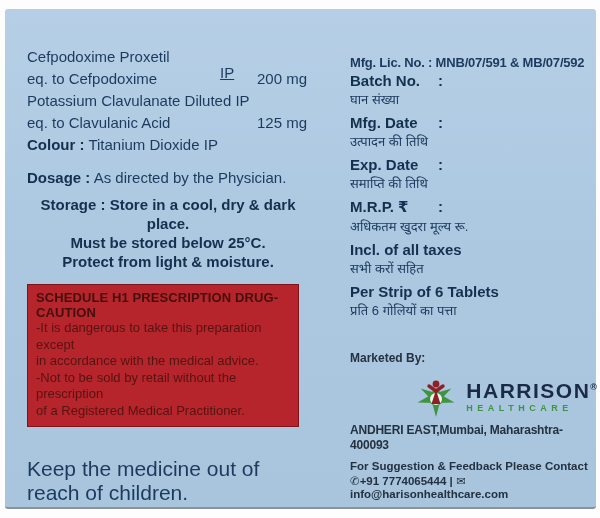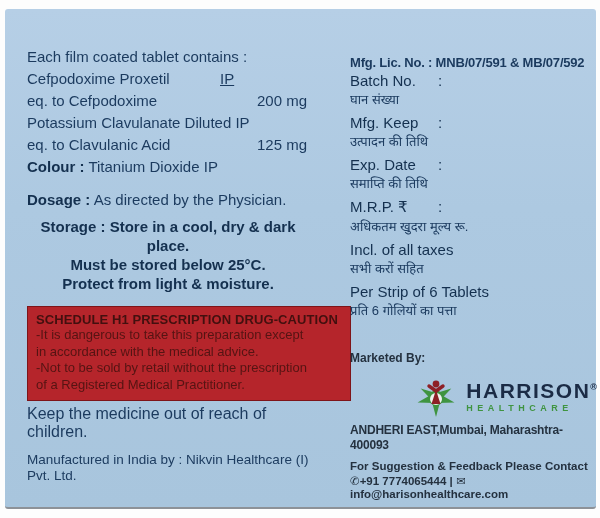--- a/index.html
+++ b/index.html
@@ -15,40 +15,40 @@
     background:linear-gradient(180deg,#b6cfe6 0%,#adc9e1 40%,#a8c5dd 100%);
     border-radius:3px;
     border-bottom:2px solid #8d9298;
     color:#1b3a5e;
   }
   
   .col-left { position:absolute; left:22px; top:37px; width:282px; }
   .comp { font-size:15px; line-height:22px; color:#1b3a5e; }
   .comp-title { font-size:15px; }
   .comp-row { position:relative; }
-  .comp-mid { position:absolute; left:193px; top:0;text-decoration:underline; }
+  .comp-mid { position:absolute; left:193px; top:16px;text-decoration:underline; }
   .comp-val { position:absolute; right:2px; top:0; }
   .colour-line b { font-weight:700; color:#14304f; }
   .dosage { margin-top:13px; font-size:15px; }
   .dosage b { font-weight:700; color:#14304f; }
   .storage { margin-top:9px; font-size:15px; font-weight:700; color:#14304f; line-height:19px;text-align:center; }
   .caution {
-    margin-top:13px; width:324px; min-height:84px;
+    margin-top:13px; width:272px; min-height:84px;
     background:#b5252b; border:1px solid #7e1419;
     padding:5px 8px 7px 8px; color:#551413;
   }
   .caution-title { font-size:13px; font-weight:700; color:#43100f; letter-spacing:.1px; }
   .caution-line { font-size:13px; line-height:16.5px; }
-  .children-warning { margin-top:4px; font-size:16px; color:#1b3a5e; }
+  .children-warning { margin-top:30px; font-size:21px; color:#1b3a5e; }
   .mfr { margin-top:11px; font-size:13.5px; line-height:16px; color:#1d3c60; }
   
   .col-right { position:absolute; left:345px; top:46px; width:247px; }
   .mfg-lic { font-size:13px; font-weight:700; color:#1b3a5e; margin-bottom:2px; letter-spacing:-.2px; }
   .field { margin-bottom:6px; }
-  .field-label-row { font-size:15px; font-weight:400; color:#14304f; display:flex; }
+  .field-label-row { font-size:15px; font-weight:700; color:#14304f; display:flex; }
   .field-label-row .lbl { min-width:88px; }
   .field-hindi { font-size:13px; color:#1d3c60; margin-top:1px; }
   .marketed { margin-top:32px; font-size:12px; font-weight:700; color:#24313f; }
   .brand { display:flex; align-items:center; margin-top:6px;justify-content:flex-end; }
   .brand-logo { width:46px; height:48px; flex:0 0 auto; }
   .brand-text { margin-left:6px; }
   .brand-name { font-size:21px; font-weight:700; color:#1b2b45; letter-spacing:1.5px; line-height:20px; }
   .brand-reg { font-size:9px; vertical-align:super; letter-spacing:0; }
   .brand-tagline { font-size:9px; font-weight:700; color:#3f9440; letter-spacing:4.5px; margin-top:2px; }
   .address { margin-top:4px; font-size:12px; font-weight:700; color:#24313f; line-height:14.5px; letter-spacing:-.2px; }
@@ -56,21 +56,20 @@
   .contact-line { margin-top:2px; font-size:11.5px; font-weight:700; color:#24313f; }
 </style>
 </head>
 <body>
 
 <div class="panel">
 
   <div class="col-left">
 
     <div class="comp">
-      <div class="comp-title">Each film coated tablet contains :</div>
       <div class="comp-row">
         <span>Cefpodoxime Proxetil</span>
         <span class="comp-mid">IP</span>
         <span class="comp-val"></span>
       </div>
       <div class="comp-row">
         <span>eq. to Cefpodoxime</span>
         <span class="comp-mid"></span>
         <span class="comp-val">200 mg</span>
       </div>
@@ -122,21 +121,21 @@
     <div class="field">
       <div class="field-label-row">
         <span class="lbl">Batch No.</span>
         <span>:</span>
       </div>
       <div class="field-hindi">घान संख्या</div>
     </div>
 
     <div class="field">
       <div class="field-label-row">
-        <span class="lbl">Mfg. Keep</span>
+        <span class="lbl">Mfg. Date</span>
         <span>:</span>
       </div>
       <div class="field-hindi">उत्पादन की तिथि</div>
     </div>
 
     <div class="field">
       <div class="field-label-row">
         <span class="lbl">Exp. Date</span>
         <span>:</span>
       </div>

